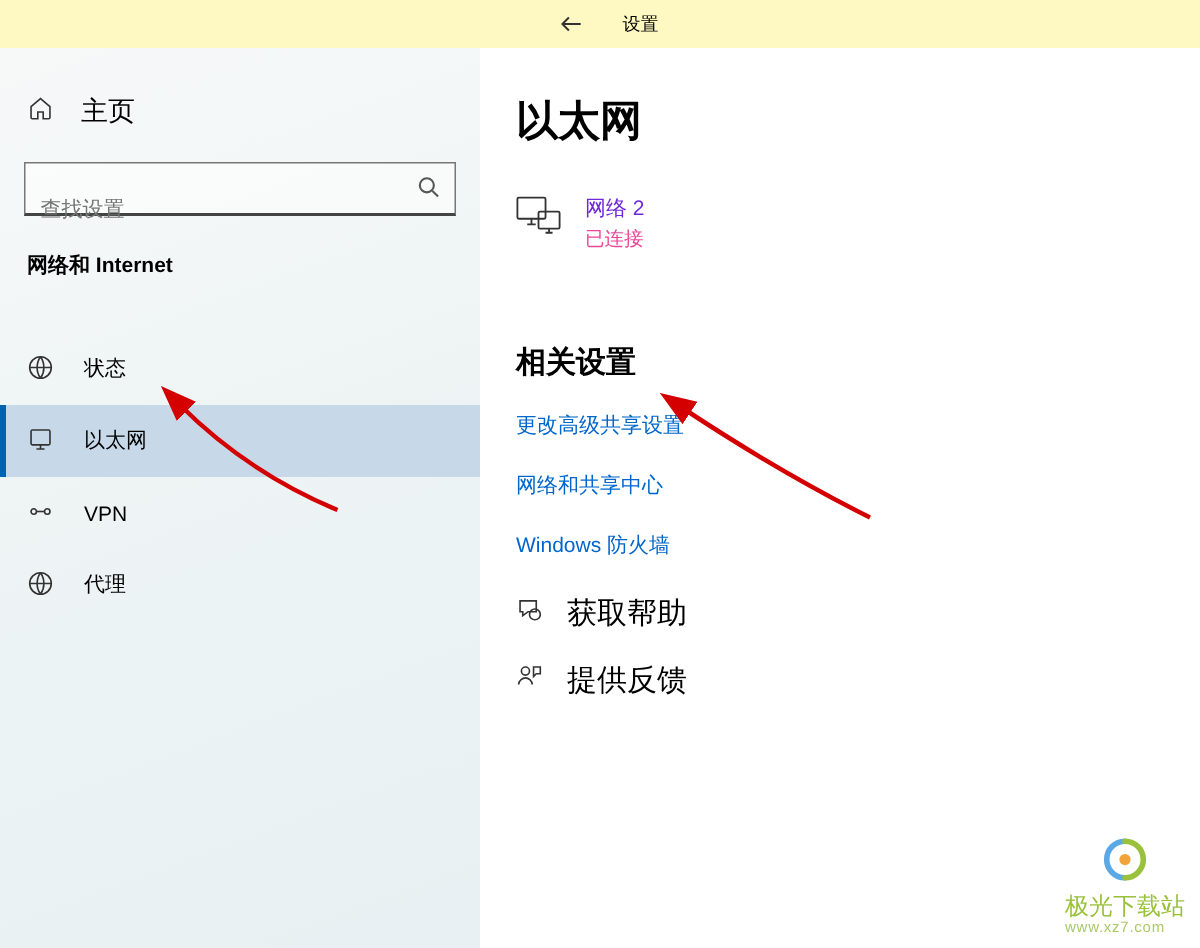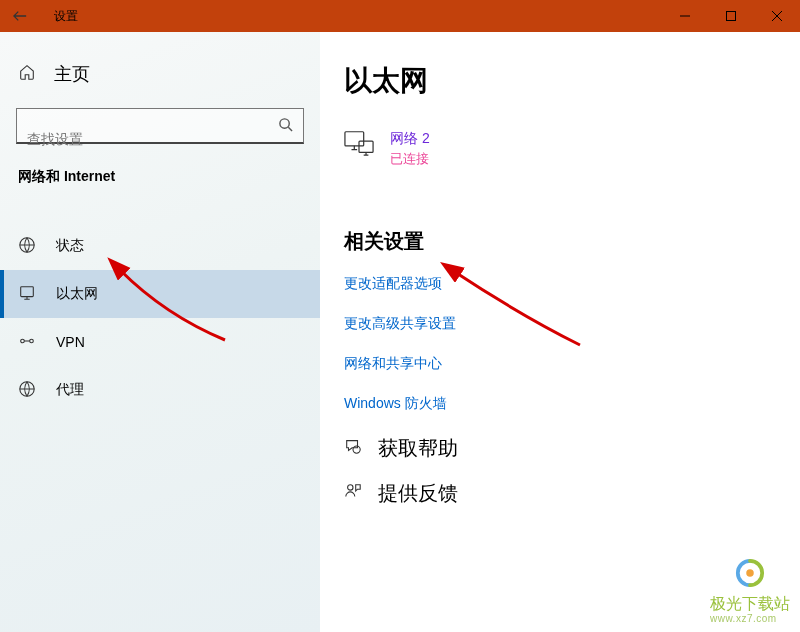--- a/index.html
+++ b/index.html
@@ -13,21 +13,22 @@
     overflow: hidden;
     position: relative;
   }
   
   .titlebar {
     height: 32px;
     display: flex;
     align-items: center;
     justify-content: space-between;
     padding-left: 4px;
-    background: #c2410c;
+    background: #fef9c3;
+    flex-direction: column;
   }
   .titlebar-left { display: flex; align-items: center; gap: 18px; }
   .back-btn { width: 32px; height: 32px; display:flex; align-items:center; justify-content:center; }
   .back-btn svg { width: 14px; height: 14px; stroke:#333; stroke-width:1.5; fill:none; }
   .title-text { font-size: 12px; color:#000; }
   .win-controls { display:flex; }
   .win-btn { width:46px; height:32px; display:flex; align-items:center; justify-content:center; }
   .win-btn svg { width:10px; height:10px; stroke:#000; stroke-width:1; fill:none; }
 
   .content { display:flex; height: calc(632px - 32px); }
@@ -209,21 +210,20 @@
             <path d="M21 26h5M23.5 23v3"></path>
           </svg>
       </span>
       <div class="net-text">
         <div class="name">网络 2</div>
         <div class="status">已连接</div>
       </div>
     </div>
 
     <h2>相关设置</h2>
-    <a class="link">更改适配器选项</a>
     <a class="link">更改高级共享设置</a>
     <a class="link">网络和共享中心</a>
     <a class="link">Windows 防火墙</a>
 
     <div class="help-row">
       <span><svg viewBox="0 0 20 20">
             <path d="M3 4h12v8H9l-4 3v-3H3z"></path>
             <circle cx="14" cy="14" r="4"></circle>
           </svg></span>
       <span>获取帮助</span>

